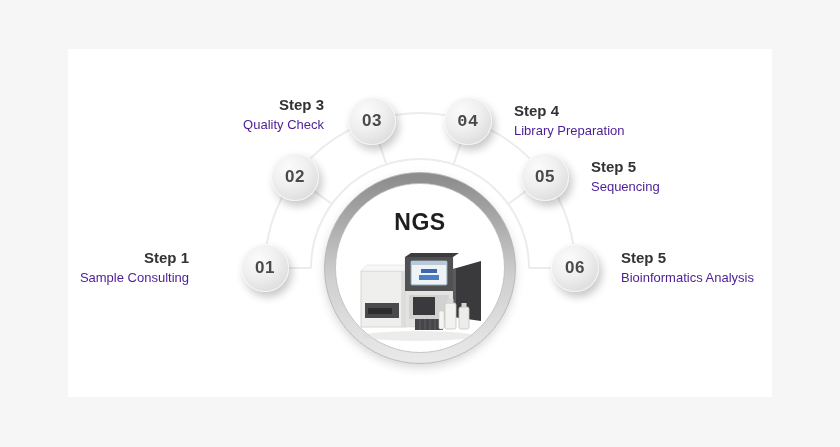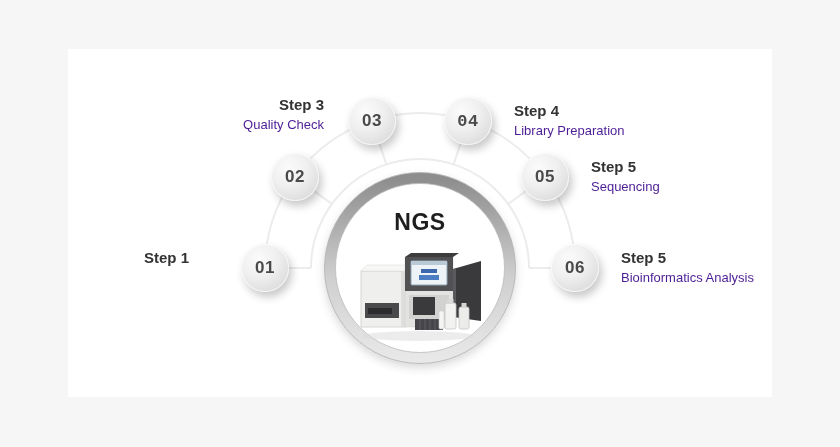--- a/index.html
+++ b/index.html
@@ -122,20 +122,21 @@
 
   <div class="step-circle pos-s1">01</div>
   <div class="step-circle pos-s2">02</div>
   <div class="step-circle pos-s3">03</div>
   <div class="step-circle pos-s4">04</div>
   <div class="step-circle pos-s5">05</div>
   <div class="step-circle pos-s6">06</div>
 
   <div class="step-label align-right pos-l1">
     <div class="t">Step 1</div>
+    <div class="d">Sample Consulting</div>
   </div>
   <div class="step-label align-right pos-l3">
     <div class="t">Step 3</div>
     <div class="d">Quality Check</div>
   </div>
   <div class="step-label align-left pos-l4">
     <div class="t">Step 4</div>
     <div class="d">Library Preparation</div>
   </div>
   <div class="step-label align-left pos-l5">

